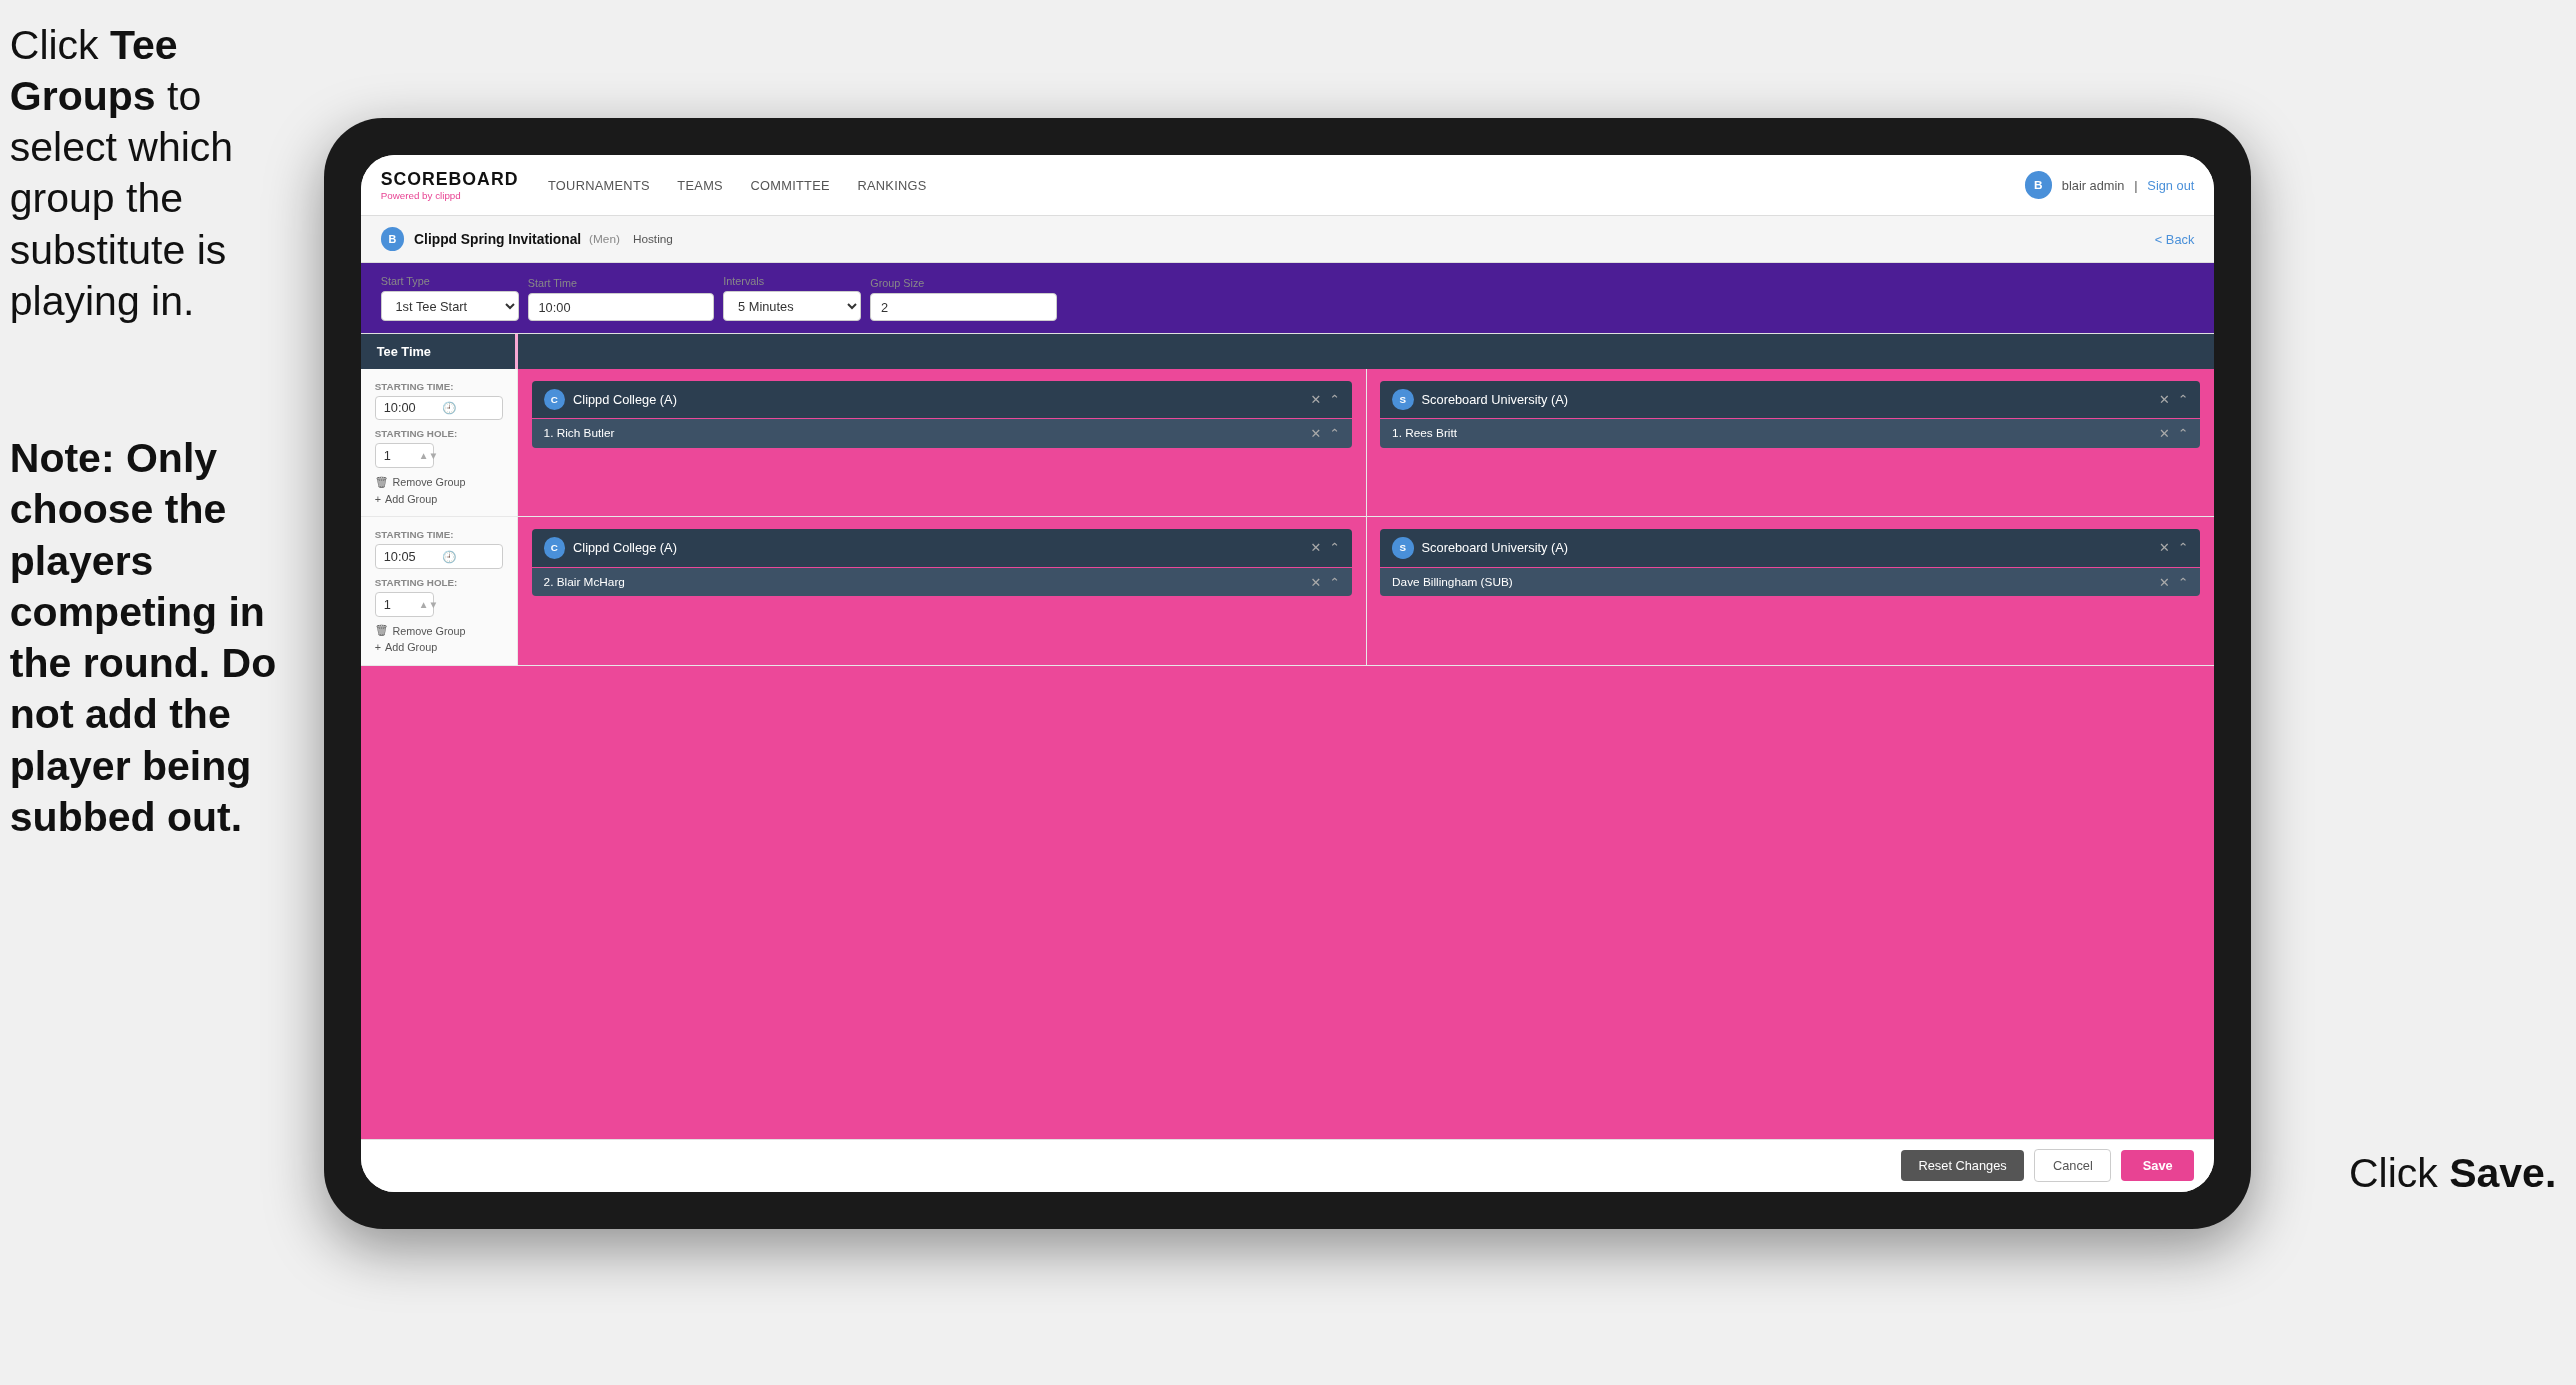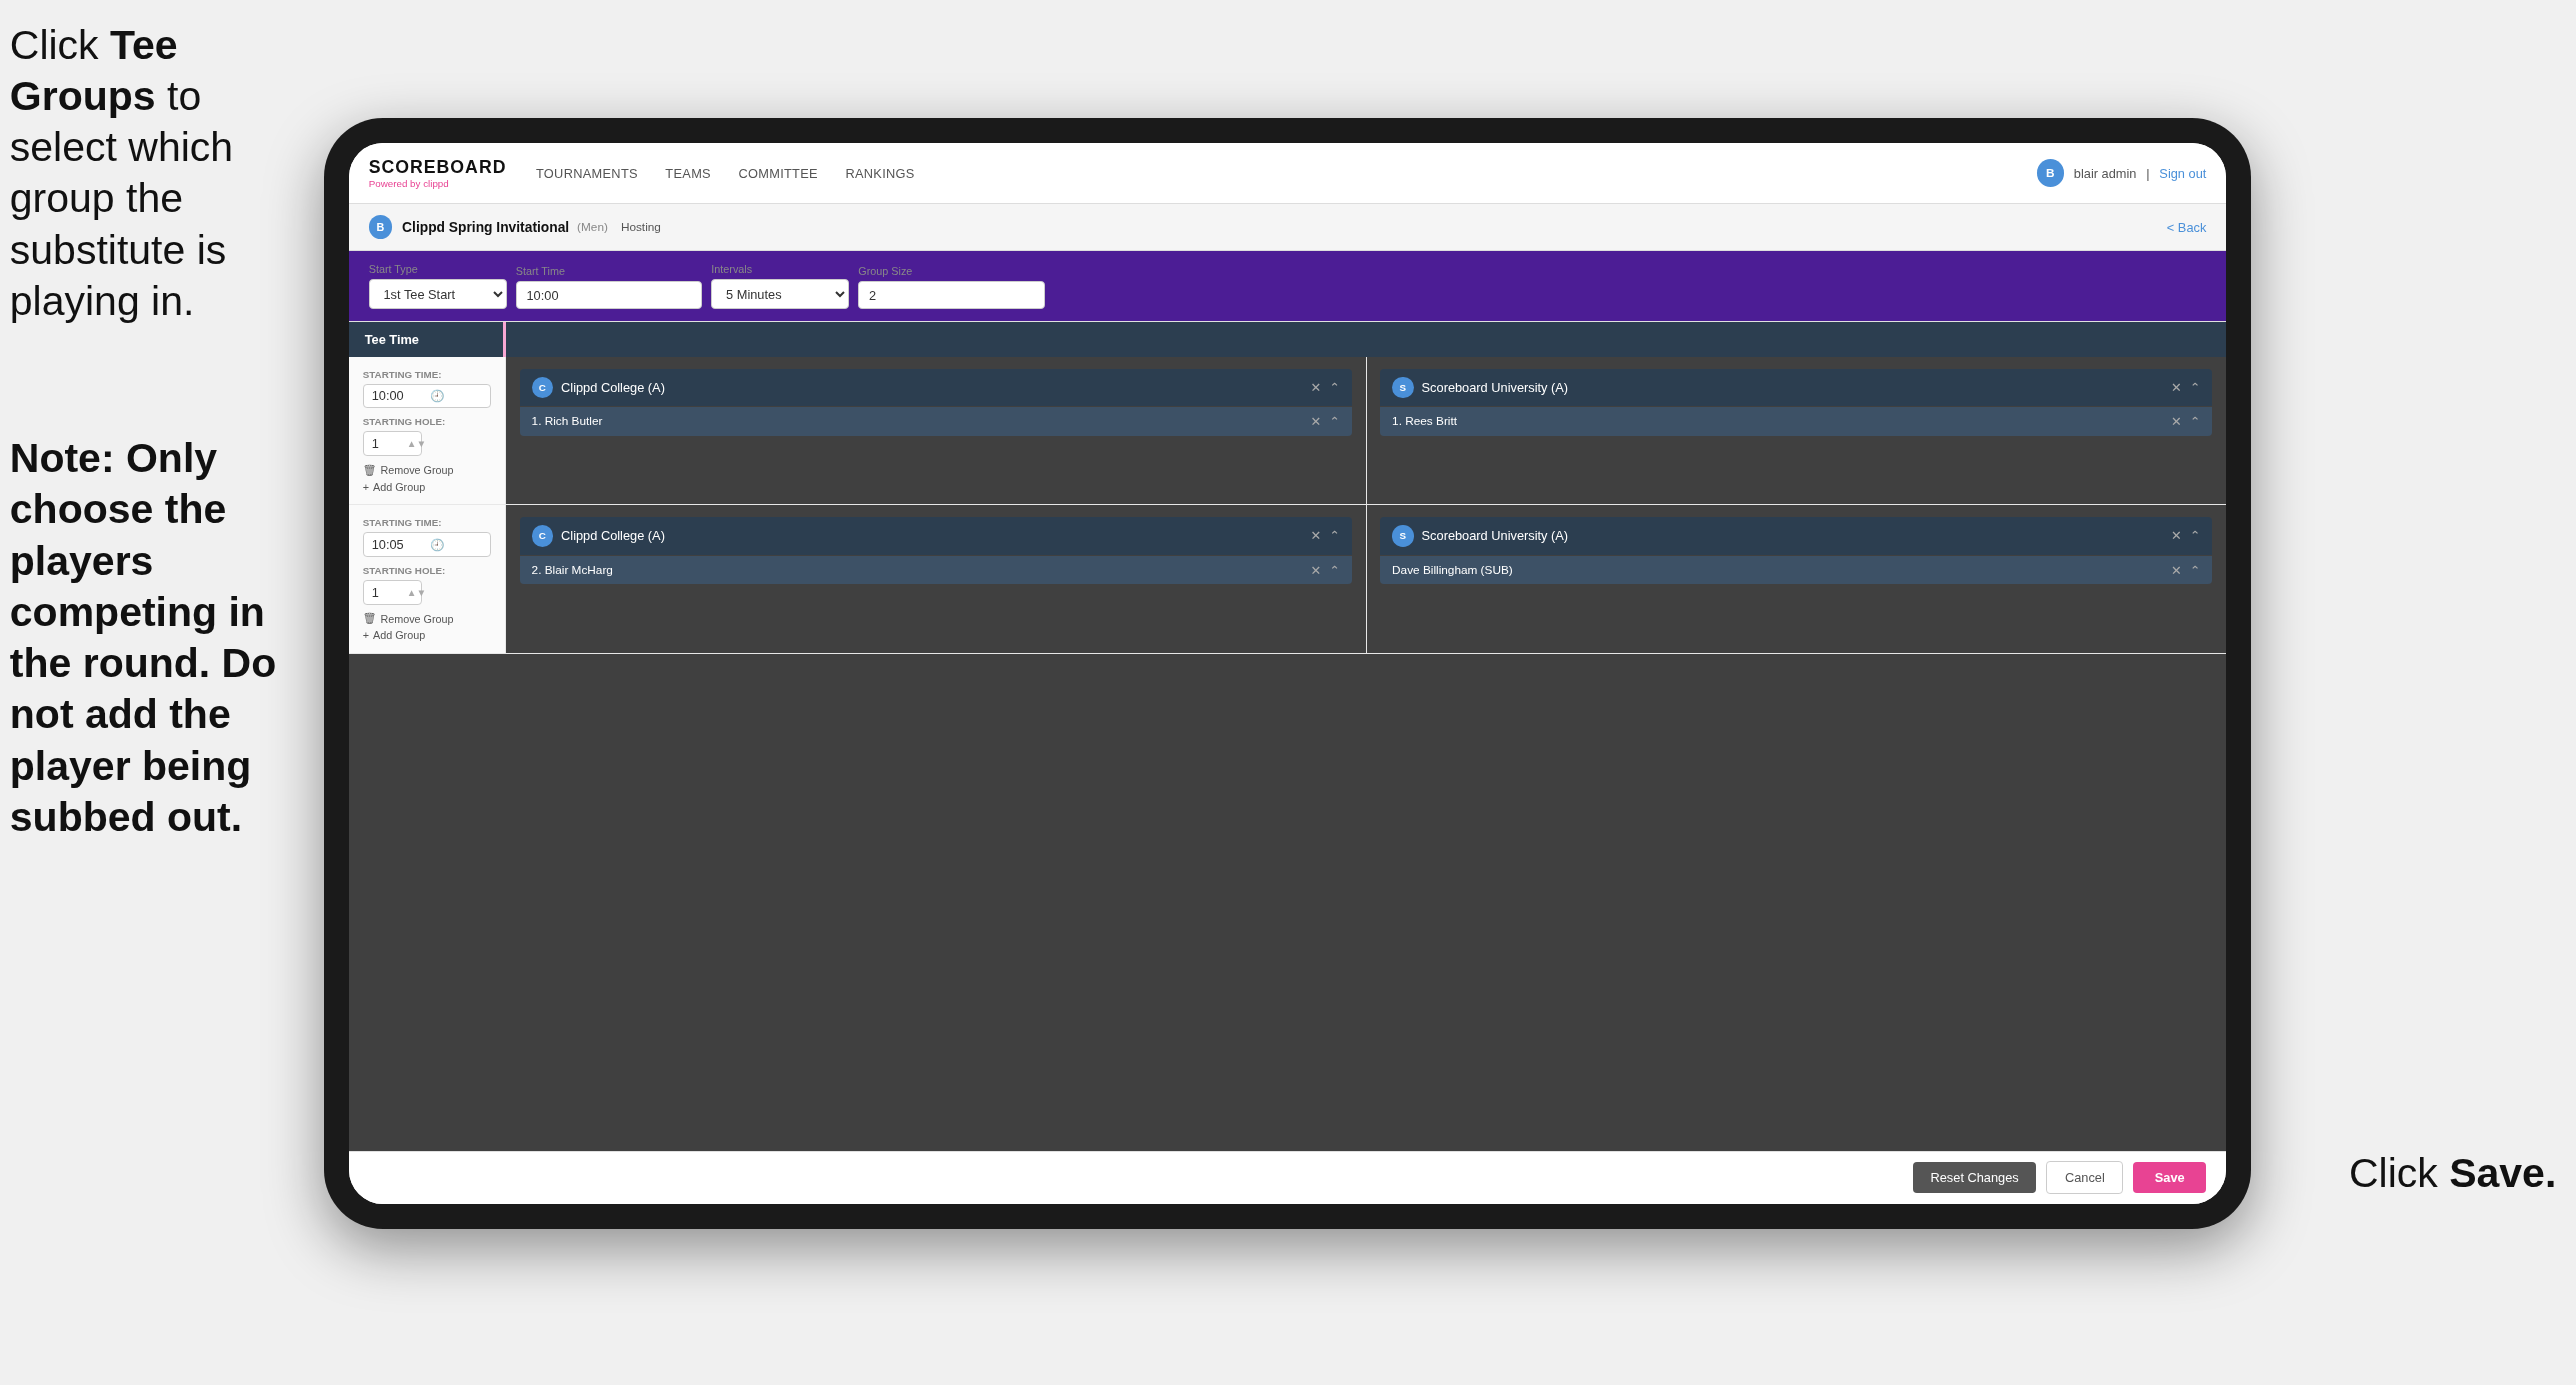--- a/index.html
+++ b/index.html
@@ -49,21 +49,21 @@
     
     .tablet-frame {
       position: absolute;
       top: 118px;
       left: 324px;
       width: 1927px;
       height: 1111px;
       background: #1a1a1a;
       border-radius: 59px;
       box-shadow: 0 19.7px 59px rgba(0,0,0,0.4);
-      padding: 25px;
+      padding: 37px;
     }
 
     .tablet-screen {
       width: 100%;
       height: 100%;
       background: #fff;
       border-radius: 34px;
       overflow: hidden;
       display: flex;
       flex-direction: column;
@@ -230,21 +230,21 @@
       font-weight: 600;
       text-align: center;
       border-right: 1px solid #3d4f62;
     }
     .th-team:last-child { border-right: none; }
 
     
     .scroll-area {
       flex: 1;
       overflow-y: auto;
-      background: #404040;
+      background: #ec4899;
     }
 
     
     .group-row {
       display: flex;
       border-bottom: 1px solid #e8e8e8;
       min-height: 128px;
     }
 
     .tee-time-col {

